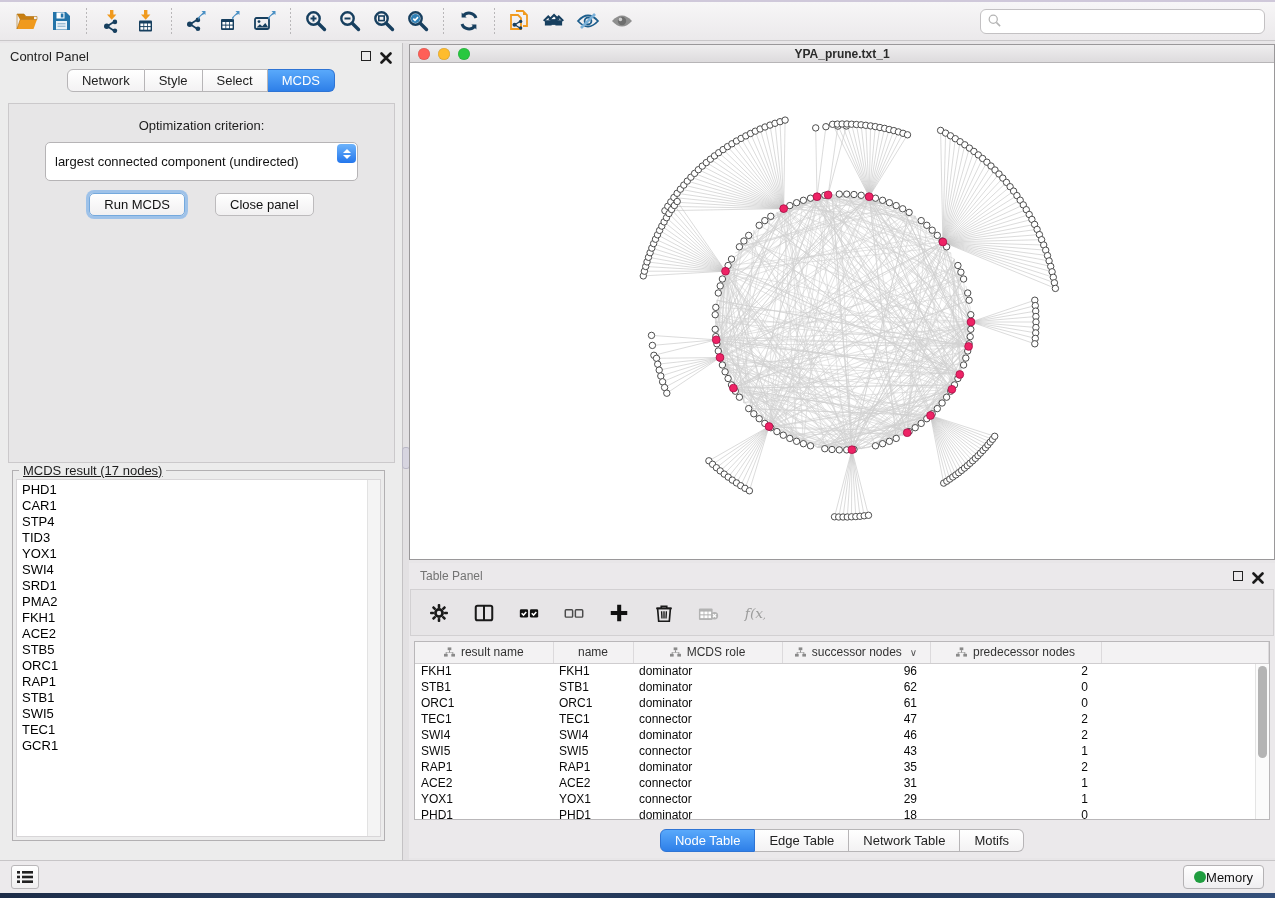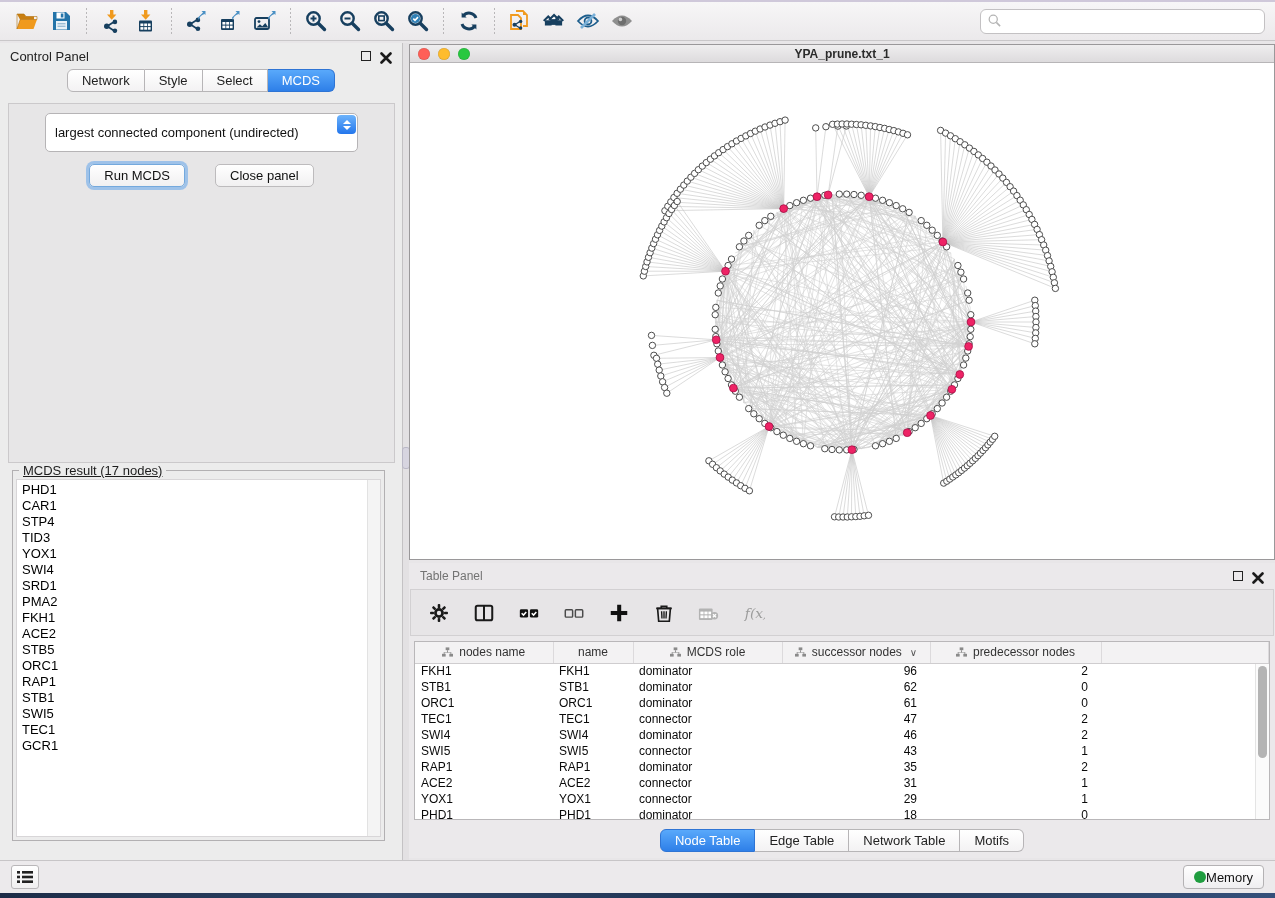--- a/index.html
+++ b/index.html
@@ -332,20 +332,21 @@
     <div class="tabbar">
       <div class="seg" id="cp-tabs">
           <button class="seg-btn">Network</button>
           <button class="seg-btn">Style</button>
           <button class="seg-btn">Select</button>
           <button class="seg-btn active">MCDS</button>
         </div>
     </div>
 
     <div class="mcds-box">
+      <div class="crit-label">Optimization criterion:</div>
       <div class="select-wrap">
         <span class="sel-text">largest connected component (undirected)</span>
         <span class="stepper">
             <i class="up"></i>
             <i class="dn"></i>
           </span>
       </div>
       <div class="btn-row">
         <button class="push-btn focused">Run MCDS</button>
         <button class="push-btn">Close panel</button>
@@ -1405,21 +1406,21 @@
           </colgroup>
           <tbody>
             <tr>
               <th><span class="hicon"><svg width="11" height="10" viewBox="0 0 12 10">
                     <g fill="#8a8a8a">
                       <rect x="4" y="0" width="4" height="3"></rect>
                       <rect x="0" y="7" width="4" height="3"></rect>
                       <rect x="8" y="7" width="4" height="3"></rect>
                       <path d="M5.5 3v2.2H1.8V7h1.2V5.8h6V7h1.2V5.2H6.5V3z"></path>
                     </g>
-                  </svg></span><span>nodes name</span></th>
+                  </svg></span><span>result name</span></th>
               <th><span>name</span></th>
               <th><span class="hicon"><svg width="11" height="10" viewBox="0 0 12 10">
                     <g fill="#8a8a8a">
                       <rect x="4" y="0" width="4" height="3"></rect>
                       <rect x="0" y="7" width="4" height="3"></rect>
                       <rect x="8" y="7" width="4" height="3"></rect>
                       <path d="M5.5 3v2.2H1.8V7h1.2V5.8h6V7h1.2V5.2H6.5V3z"></path>
                     </g>
                   </svg></span><span>MCDS role</span></th>
               <th><span class="hicon"><svg width="11" height="10" viewBox="0 0 12 10">

